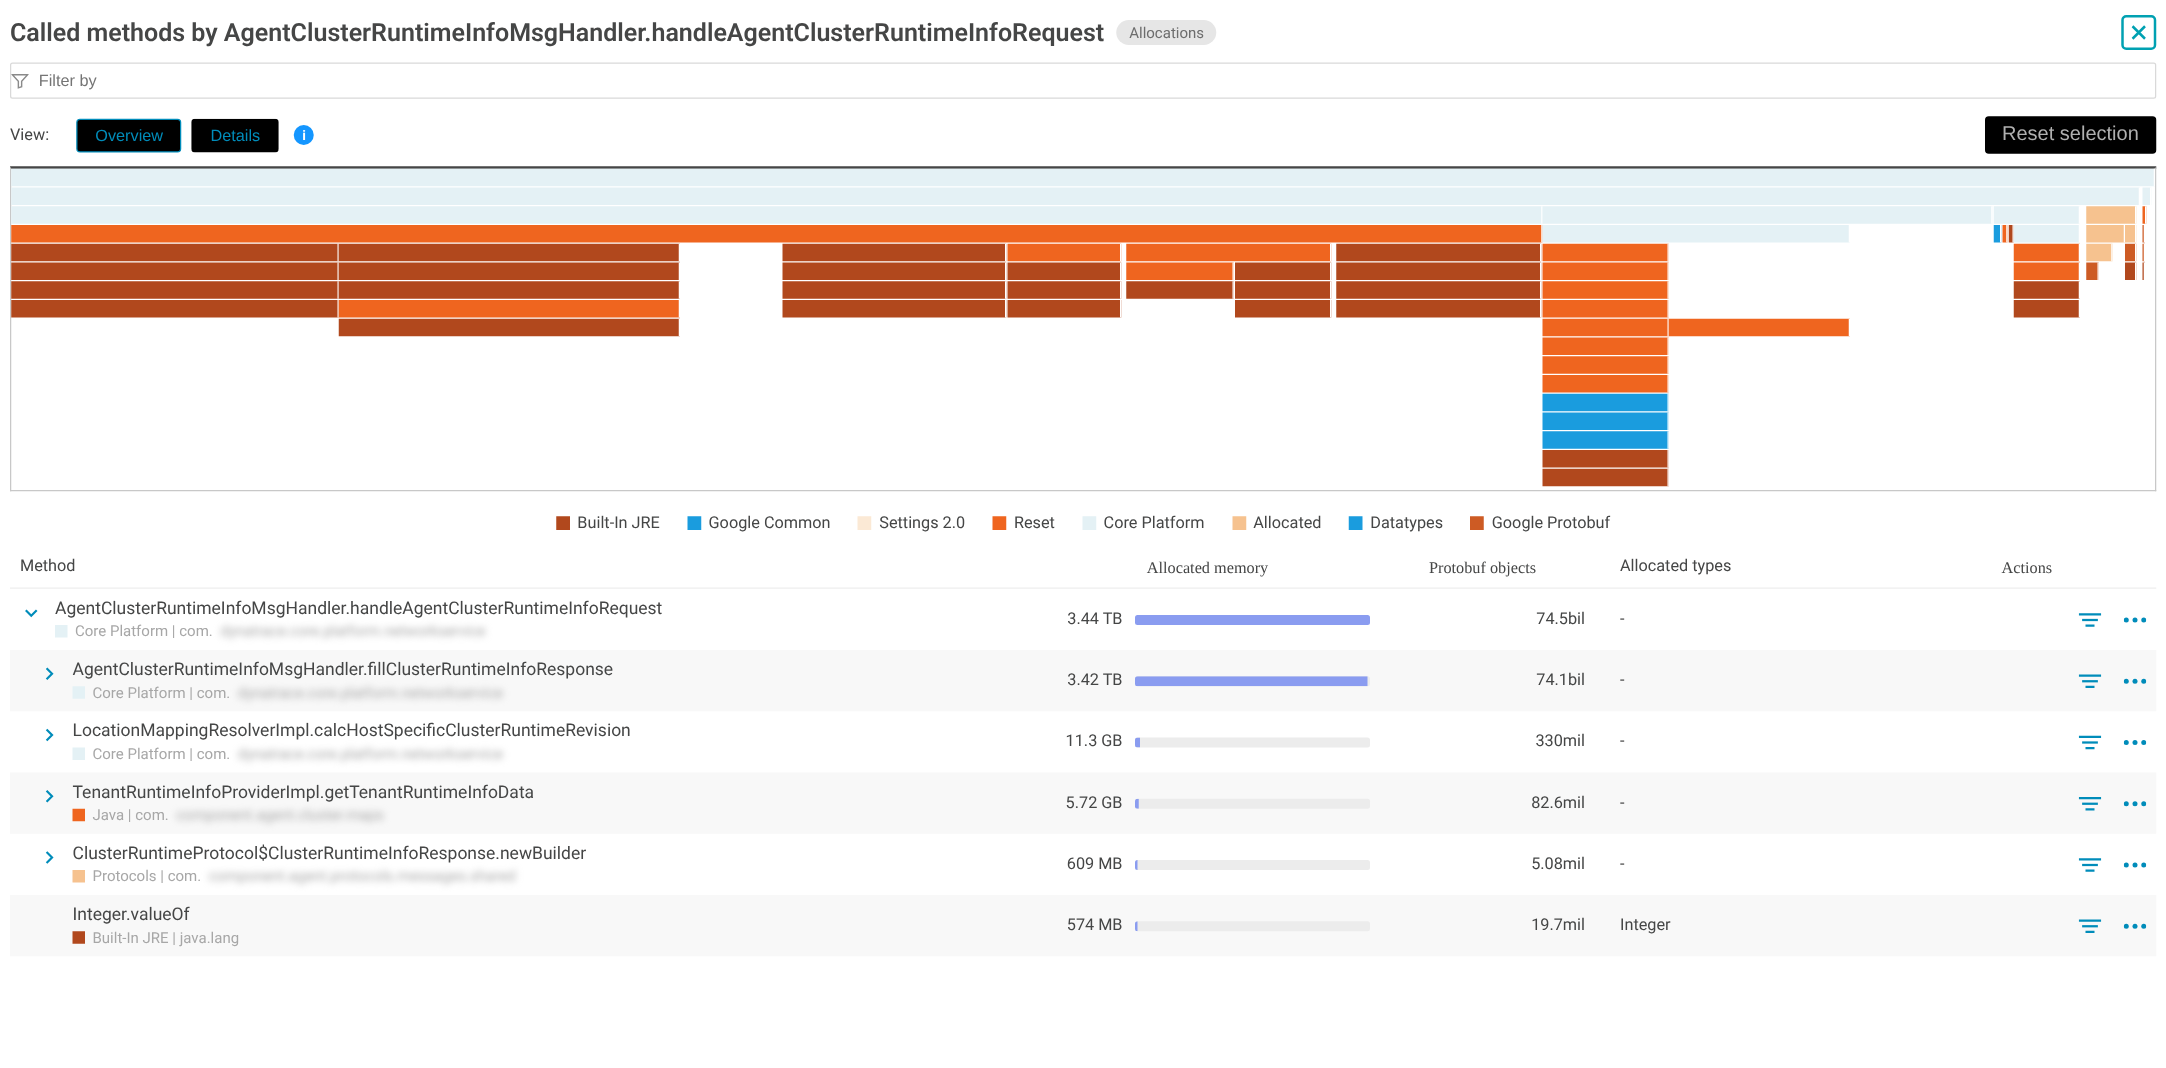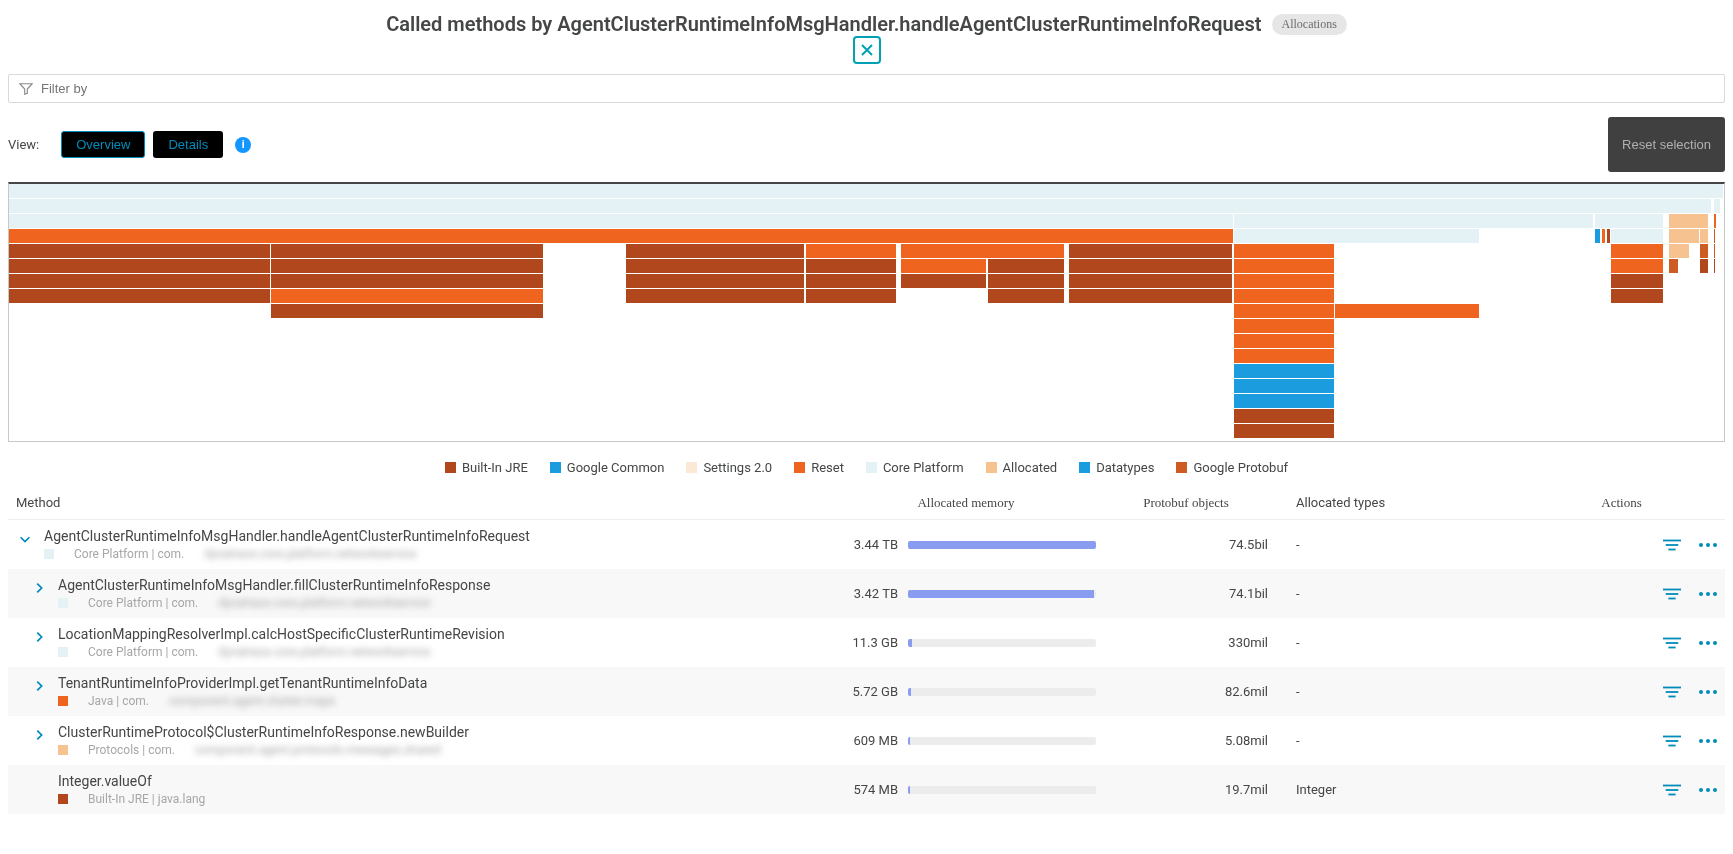--- a/index.html
+++ b/index.html
@@ -1,51 +1,51 @@
 <!DOCTYPE html>
 <html><head>
 <meta charset="utf-8">
 <style>
 * { box-sizing: border-box; margin: 0; padding: 0; }
 body { font-family: -apple-system, BlinkMacSystemFont, "Segoe UI", Roboto, Arial, sans-serif; font-size: 13px; color: #454646; background: #fff; padding: 8px 8px 20px 8px; width: 1733px; }
 
-.header-row { display: flex; align-items: center; justify-content: space-between; padding: 4px 0 10px 0; flex-direction: column; }
+.header-row { display: flex; align-items: center; justify-content: space-between; padding: 4px 0 10px 0; }
 .title-group { display: flex; align-items: center; gap: 10px; }
 .title { font-size: 20px; font-weight: 600; color: #454646; }
-.badge { background: #e6e6e6; color: #6d6d6d; padding: 3px 10px; border-radius: 12px; font-size: 12px; font-family: Liberation Serif, serif; }
+.badge { background: #e6e6e6; color: #6d6d6d; padding: 3px 10px; border-radius: 12px; font-size: 12px; }
 .close-btn { width: 28px; height: 28px; border: 2px solid #00a1b2; border-radius: 4px; display: flex; align-items: center; justify-content: center; cursor: pointer; color: #00a1b2; font-size: 16px; font-weight: 700; background:#fff; }
 
-.filter-bar { border: 1px solid #d9d9d9; border-radius: 2px; padding: 6px 10px; display: flex; align-items: center; gap: 8px; color: #999; margin-bottom: 14px; }
+.filter-bar { border: 1px solid #d9d9d9; border-radius: 2px; padding: 6px 0; display: flex; align-items: center; gap: 8px; color: #999; margin-bottom: 14px; }
 .filter-bar input { border: none; outline: none; flex: 1; font-size: 13px; color: #454646; background: transparent; }
 
 .view-row { display: flex; align-items: center; justify-content: space-between; margin-bottom: 10px; }
 .view-tabs { display: flex; align-items: center; gap: 8px; }
 .view-label { color: #454646; margin-right: 14px; }
 .tab-btn { padding: 5px 14px; border: 1px solid transparent; border-radius: 3px; color: #008cba; cursor: pointer; background: #000000; font-size: 13px; }
 .tab-btn.active { border-color: #008cba; }
 .info-icon { width: 16px; height: 16px; background: #1496ff; border-radius: 50%; color: #fff; font-size: 11px; font-weight: 700; display: inline-flex; align-items: center; justify-content: center; margin-left: 4px; }
-.reset-btn { padding: 20px 14px; background: #404040; color: #b0b0b0; border-radius: 3px; font-size: 13px; cursor: default; border: none; }
+.reset-btn { padding: 6px 14px; background: #000000; color: #b0b0b0; border-radius: 3px; font-size: 16px; cursor: default; border: none; }
 
 .flame-container { border: 1px solid #c8c8c8; border-top: 2px solid #454646; background: #fff; margin-bottom: 8px; position: relative; height: 260px; }
 .flame-row { position: relative; height: 15px; }
 .flame-seg { position: absolute; top: 0; height: 14px; border-right: 1px solid #fff; }
 
 .legend { display: flex; justify-content: center; gap: 22px; padding: 10px 0 14px 0; font-size: 13px; color: #454646; flex-wrap: wrap; }
 .legend-item { display: flex; align-items: center; gap: 6px; }
 .legend-sw { width: 11px; height: 11px; }
 
 .table { width: 100%; }
 .thead { display: grid; grid-template-columns: 820px 260px 180px 250px auto; padding: 6px 8px 8px 8px; color: #454646; font-size: 13px; border-bottom: 1px solid #eee; }
 .thead .right { text-align: center; font-family: Liberation Serif, serif; }
 .trow { display: grid; grid-template-columns: 820px 260px 180px 250px auto; align-items: center; padding: 8px; min-height: 48px; }
 .trow.odd { background: #f8f8f8; }
 .method-cell { display: flex; align-items: flex-start; gap: 10px; }
 .expand-ic { width: 18px; height: 18px; display: inline-flex; align-items: center; justify-content: center; color: #008cba; cursor: pointer; flex-shrink: 0; margin-top: 2px; }
 .method-name { font-size: 14px; color: #454646; }
-.method-sub { color: #a7a7a7; font-size: 12px; margin-top: 3px; display: flex; align-items: center; gap: 20px; }
+.method-sub { color: #a7a7a7; font-size: 12px; margin-top: 3px; display: flex; align-items: center; gap: 6px; }
 .cat-sw { width: 10px; height: 10px; display: inline-block; }
 .blur { filter: blur(3px); }
 
 .mem-cell { display: flex; align-items: center; justify-content: flex-end; gap: 10px; }
 .mem-val { min-width: 60px; text-align: right; color: #454646; }
 .bar-track { width: 188px; height: 8px; background: #ececec; border-radius: 2px; overflow: hidden; }
 .bar-fill { height: 100%; background: #8a9cf0; }
 
 .obj-cell { text-align: right; padding-right: 8px; }
 .types-cell { padding-left: 20px; color: #454646; }

